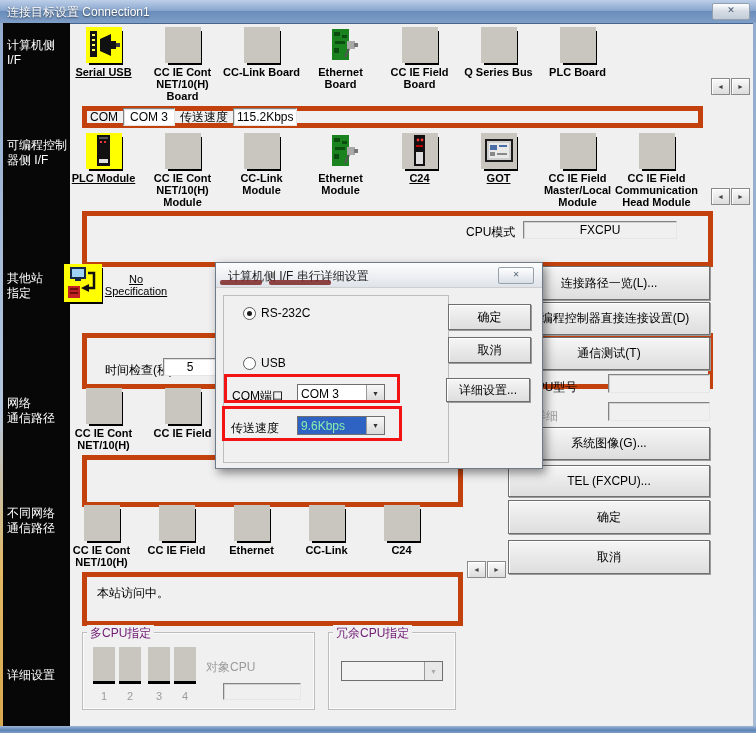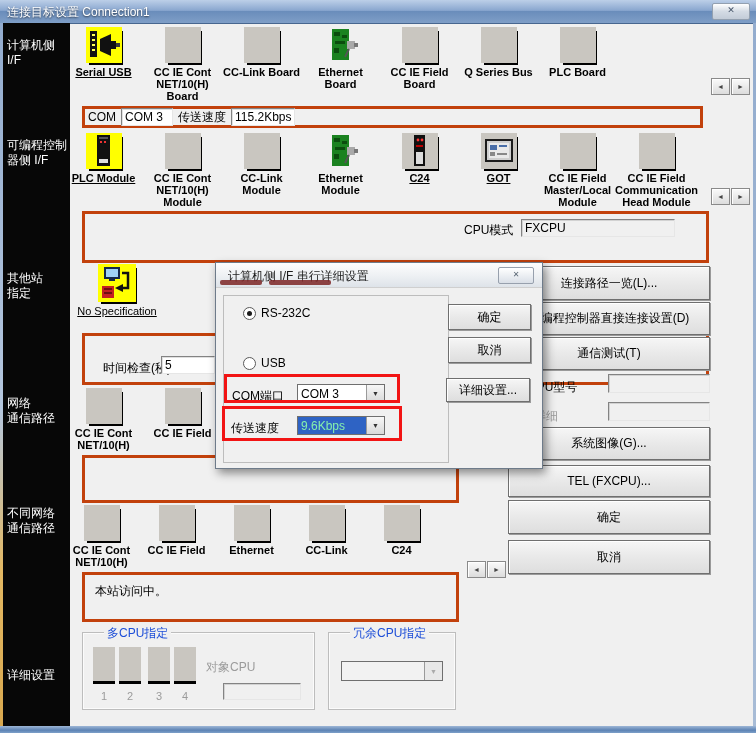--- a/index.html
+++ b/index.html
@@ -24,33 +24,33 @@
   
   .iconrow{display:flex;font-weight:bold;}
   .cell{width:79px;display:flex;flex-direction:column;align-items:center;}
   .cell5{width:75px;}
   .tile{width:36px;height:36px;background:#c9c6c0;box-shadow:2px 3px 0 -1px #000;}
   .t-sel{background:#ffff00;}
   .t-flat{background:transparent;box-shadow:none;}
   .ilabel{margin-top:3px;font-size:11px;line-height:12px;text-align:center;color:#000;}
   .u{text-decoration:underline;}
   
-  .panelbox{border:3px solid #c2410c;background:transparent;}
+  .panelbox{border:5px solid #c2410c;background:transparent;text-align:center;}
   .sunken{border:1px solid #838383;border-right-color:#e6e6e6;border-bottom-color:#e6e6e6;
           background:#fff;box-shadow:inset 1px 1px 0 rgba(0,0,0,.12);font-size:12px;padding:1px 3px;
           white-space:nowrap;overflow:hidden;}
   .ro{background:#f0f0f0;}
   .btn{background:linear-gradient(#f6f6f6,#e9e9e9 50%,#dedede);border:1px solid #6f6f6f;
        box-shadow:inset 1px 1px 0 #fff,1px 1px 0 #9a9a9a;display:flex;align-items:center;justify-content:center;
        font-size:12px;cursor:default;white-space:nowrap;}
   .scrollpair{display:flex;gap:1px;}
   .sbtn{width:17px;height:15px;font-size:7px;color:#444;display:flex;align-items:center;justify-content:center;
         background:linear-gradient(#fafafa,#dcdcdc);border:1px solid #8a8a8a;box-shadow:inset 1px 1px 0 #fff;}
   .grp{border:1px solid #bdbdbd;box-shadow:inset 0 0 0 1px #fbfbfb;}
-  .legend{position:absolute;top:-8px;left:21px;background:#f0f0f0;padding:0 3px;font-size:12px;color:#1d4ed8;text-align:center;}
+  .legend{position:absolute;top:-8px;left:4px;background:#f0f0f0;padding:0 3px;font-size:12px;color:#701a75;text-align:center;}
   .dis{color:#9b9b9b;}
   .cputile{width:22px;height:34px;background:#c9c6c0;border-bottom:3px solid #000;}
   .combo{display:flex;border:1px solid #6f6f6f;background:#fff;height:19px;box-sizing:border-box;}
   .combo .val{flex:1;font-size:12px;padding:2px 3px;white-space:nowrap;overflow:hidden;}
   .combo .sel{background:#2e63c4;color:#86efac;}
   .combo .drop{width:17px;background:linear-gradient(#f7f7f7,#d9d9d9);border-left:1px solid #9a9a9a;
         font-size:7px;color:#333;display:flex;align-items:center;justify-content:center;}
   .drop.ddis{color:#aaa;background:#e8e8e8;}
   .lbl12{font-size:12px;white-space:nowrap;}
   
@@ -238,21 +238,21 @@
     <div class="sbtn">
         <span>►</span>
       </div>
   </div>
 
   <div class="abs panelbox" style="left:82px;top:211px;width:621px;height:46px">
     <span class="abs lbl12" style="left:379px;top:8px">CPU模式</span>
     <span class="abs sunken ro" style="left:436px;top:5px;width:146px">FXCPU</span>
   </div>
 
-  <div class="abs" style="left:64px;top:264px;width:106px;display:flex;flex-direction:column;align-items:center">
+  <div class="abs" style="left:64px;top:264px;width:106px;display:flex;flex-direction:row;align-items:center">
     <div class="tile t-sel" style="width:38px;height:38px">
       <svg width="38" height="38" viewBox="0 0 38 38">
           <rect x="6" y="3" width="16" height="12" fill="#14284a"></rect>
           <rect x="8" y="5" width="12" height="8" fill="#9fd2f5"></rect>
           <rect x="11" y="15" width="6" height="2" fill="#14284a"></rect>
           <path d="M24 9 h6 v15 h-7" stroke="#111" stroke-width="2.5" fill="none"></path>
           <polygon points="25,20 25,28 17,24" fill="#111"></polygon>
           <rect x="4" y="22" width="12" height="12" fill="#c42222"></rect>
           <rect x="6" y="24" width="8" height="2" fill="#6e1010"></rect>
           <rect x="6" y="28" width="8" height="2" fill="#6e1010"></rect>

